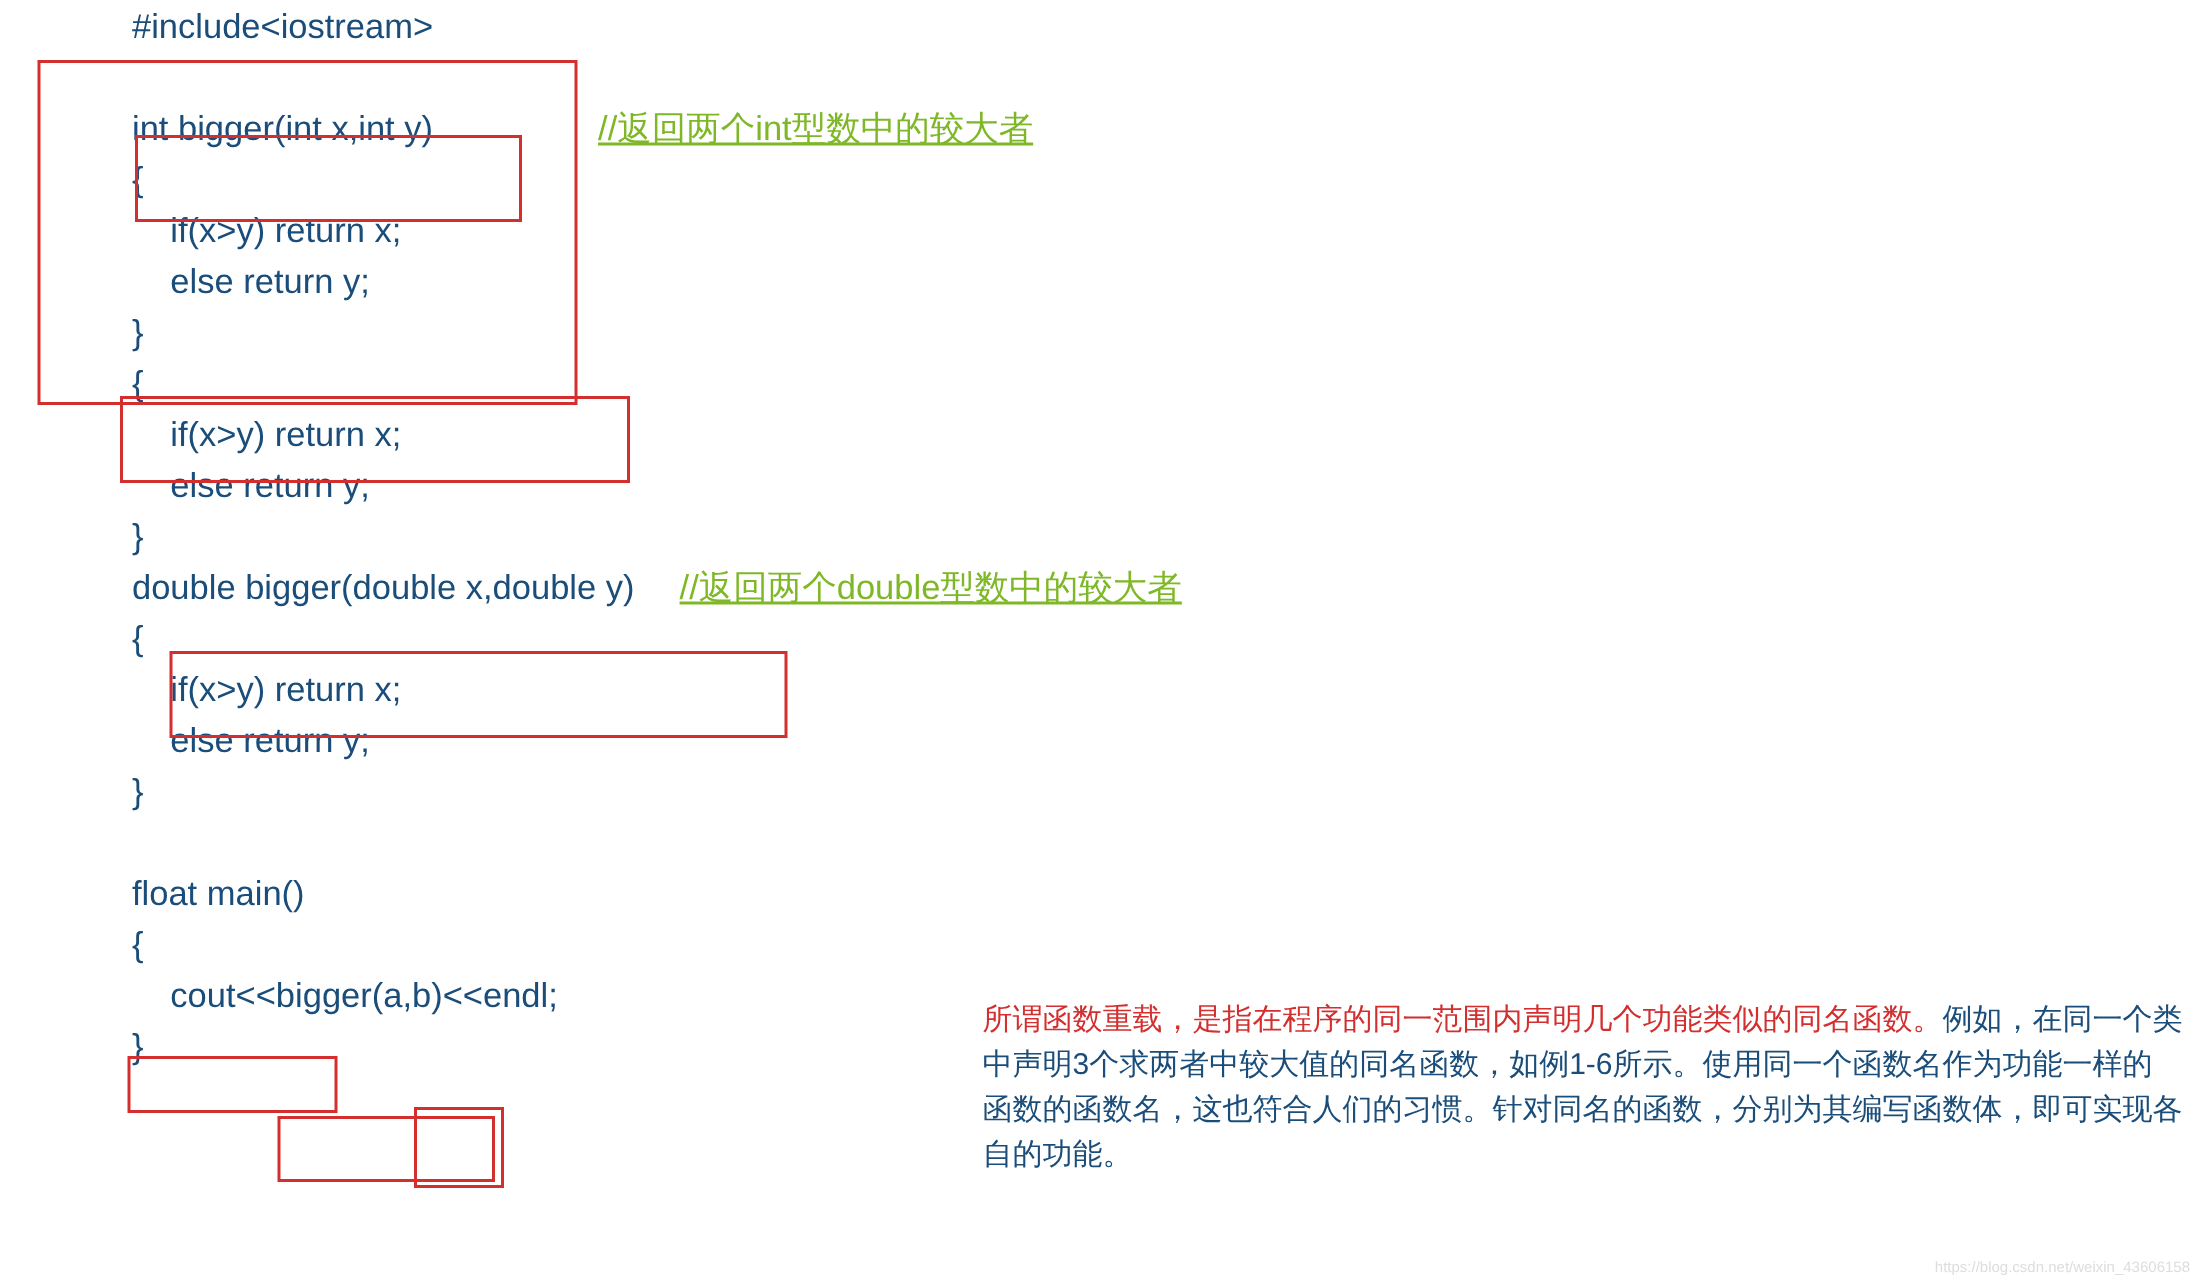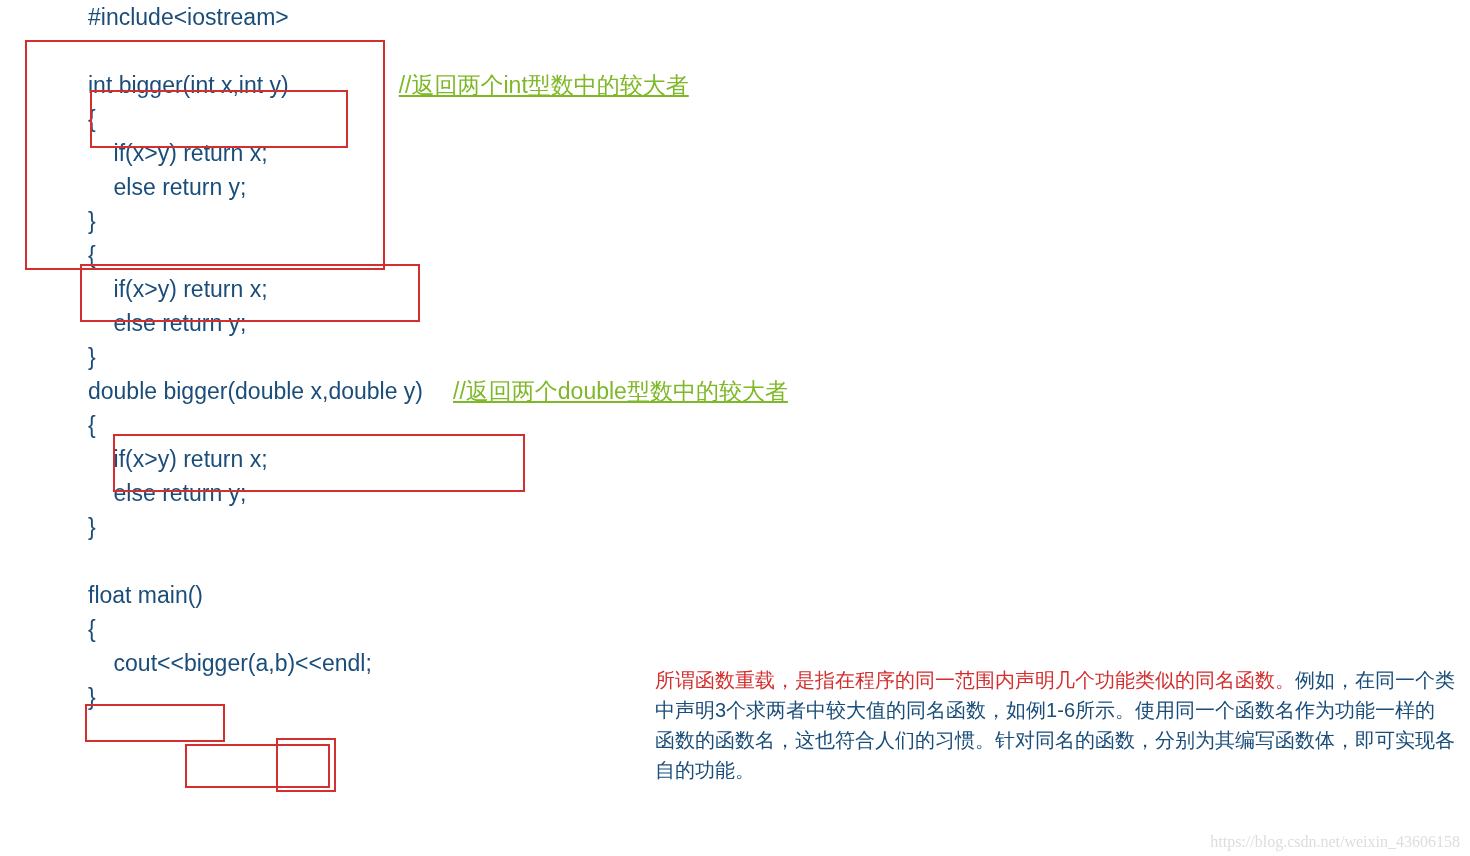--- a/index.html
+++ b/index.html
@@ -37,22 +37,22 @@
       font-size: 20px;
       line-height: 30px;
       color: #1a4d7a;
     }
     .explanation .red-text { color: #d32f2f; }
     .watermark {
       position: absolute;
       right: 10px;
       bottom: 5px;
       color: #dddddd;
-      font-size: 16px;
-      font-family: Liberation Serif, serif;
+      font-size: 10px;
+      font-family: Liberation Sans, sans-serif;
     }
   </style>
 </head>
 <body>
 
 <div class="code-area">
   <div class="code-line"><span class="code-text">#include&lt;iostream&gt;</span></div>
   <div class="code-line"><span class="code-text"></span></div>
   <div class="code-line"><span class="code-text">int bigger(int x,int y)</span><span style="display:inline-block;width:110px"></span><span class="comment">//返回两个int型数中的较大者</span></div>
   <div class="code-line"><span class="code-text">{</span></div>

